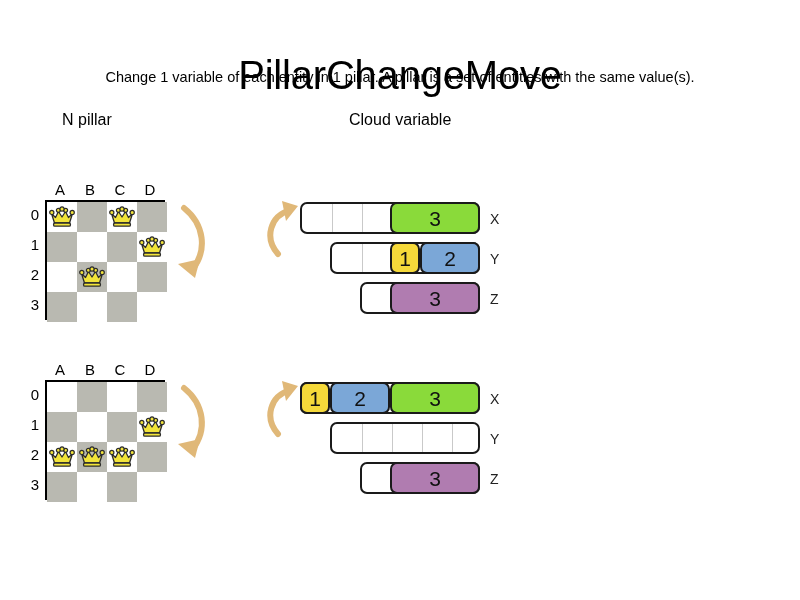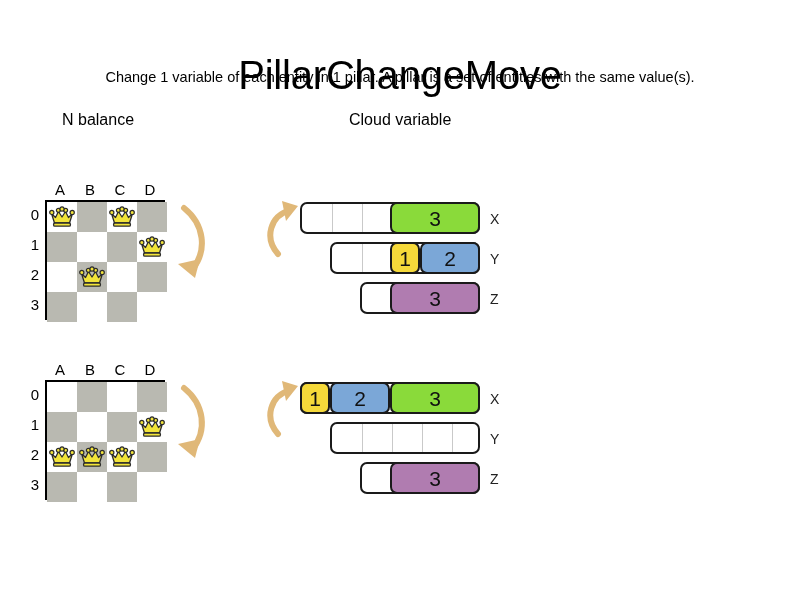--- a/index.html
+++ b/index.html
@@ -65,21 +65,21 @@
   .arrow { position: absolute; }
 </style>
 </head>
 <body>
 
 <div id="root">
 
   <h1 id="page-title">PillarChangeMove</h1>
   <div id="page-subtitle">Change 1 variable of each entity in 1 pillar. A pillar is a set of entities with the same value(s).</div>
 
-  <div class="section-header" style="left:62px; top:110px;">N balance</div>
+  <div class="section-header" style="left:62px; top:110px;">N pillar</div>
   <div class="section-header" style="left:349px; top:110px;">Cloud variable</div>
 
   <div id="nqueens-layer">
       <div class="col-label" style="left: 45px; top: 182px;">A</div>
       <div class="col-label" style="left: 75px; top: 182px;">B</div>
       <div class="col-label" style="left: 105px; top: 182px;">C</div>
       <div class="col-label" style="left: 135px; top: 182px;">D</div>
       <div class="row-label" style="left: 21px; top: 207px;">0</div>
       <div class="row-label" style="left: 21px; top: 237px;">1</div>
       <div class="row-label" style="left: 21px; top: 267px;">2</div>

